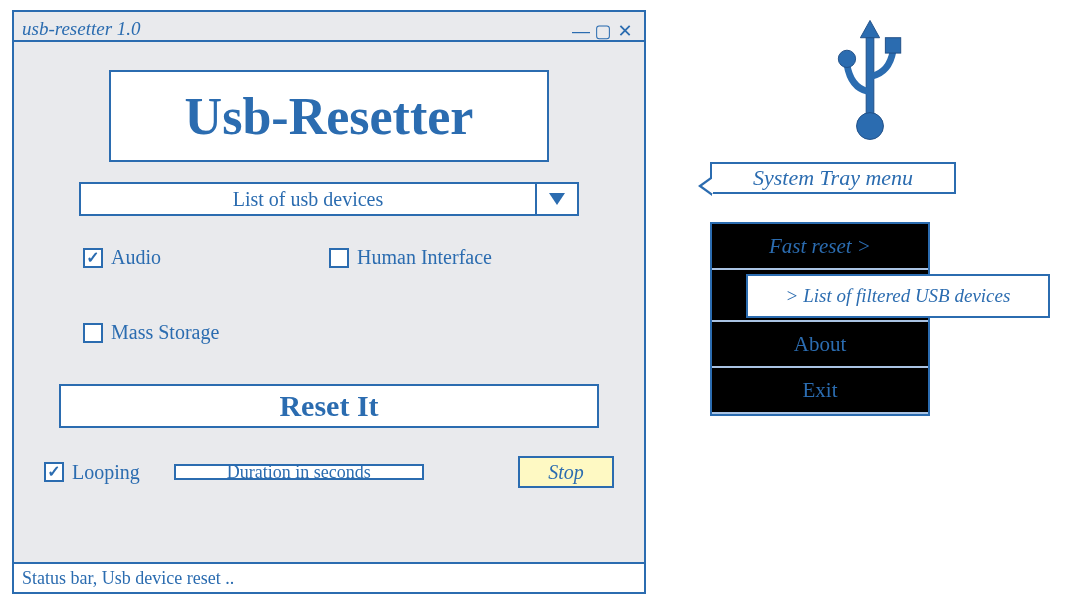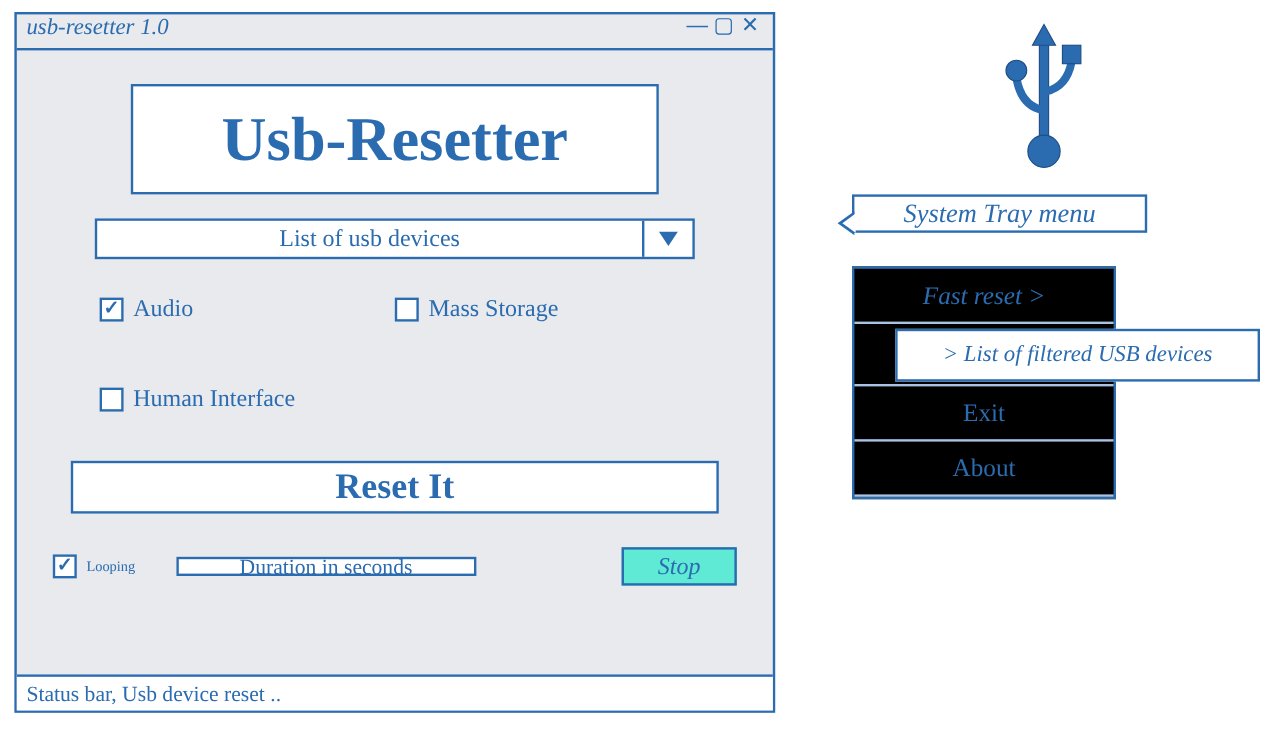--- a/index.html
+++ b/index.html
@@ -17,21 +17,21 @@
     position: absolute;
     left: 12px;
     top: 10px;
     width: 634px;
     height: 584px;
     border: 2px solid #2b6cb0;
     background: #e9eaed;
   }
   .titlebar {
     display: flex;
-    align-items: flex-start;
+    align-items: flex-end;
     height: 30px;
     padding: 0 8px;
     border-bottom: 2px solid #2b6cb0;
     font-style: italic;
     font-size: 19px;
   }
   .titlebar .title { flex: 1; }
   .titlebar .ctrl {
     width: 22px;
     text-align: center;
@@ -117,37 +117,37 @@
     justify-content: center;
     font-size: 30px;
     font-weight: bold;
   }
   .bottom-row {
     display: flex;
     align-items: center;
     gap: 18px;
     padding: 8px 30px 0;
   }
-  .looping { display: flex; align-items: center; gap: 8px; font-size: 12px; }
+  .looping { display: flex; align-items: center; gap: 8px; font-size: 20px; }
   .duration {
     width: 250px;
     height: 16px;
     border: 2px solid #2b6cb0;
     background: #fff;
     display: flex;
     align-items: center;
     justify-content: center;
     font-size: 18px;
     margin-left: 16px;
   }
   .stop-btn {
     width: 96px;
     height: 32px;
     border: 2px solid #2b6cb0;
-    background: #5eead4;
+    background: #fef9c3;
     display: flex;
     align-items: center;
     justify-content: center;
     font-size: 20px;
     font-style: italic;
     margin-left: auto;
   }
   .statusbar {
     position: absolute;
     left: 0; right: 0; bottom: 0;
@@ -262,25 +262,25 @@
     </div>
   </div>
 
   <div class="checks">
     <div class="check">
       <span class="box checked"></span>
       <span>Audio</span>
     </div>
     <div class="check">
       <span class="box"></span>
-      <span>Mass Storage</span>
+      <span>Human Interface</span>
     </div>
     <div class="check">
       <span class="box"></span>
-      <span>Human Interface</span>
+      <span>Mass Storage</span>
     </div>
   </div>
 
   <div class="reset-btn">Reset It</div>
 
   <div class="bottom-row">
     <div class="looping">
       <span class="box checked"></span>
       <span>Looping</span>
     </div>
@@ -309,17 +309,17 @@
         <rect x="66" y="22" width="16" height="16"></rect>
       </g>
     </svg>
   </div>
 
   <div class="tooltip">System Tray menu</div>
 
   <div class="tray-menu">
     <div class="tray-item fast">Fast reset &gt;</div>
     <div class="tray-item spacer"></div>
+    <div class="tray-item">About</div>
     <div class="tray-item">Exit</div>
-    <div class="tray-item">About</div>
     <div class="submenu">&gt; List of filtered USB devices</div>
   </div>
 </div>
 
 </body></html>

